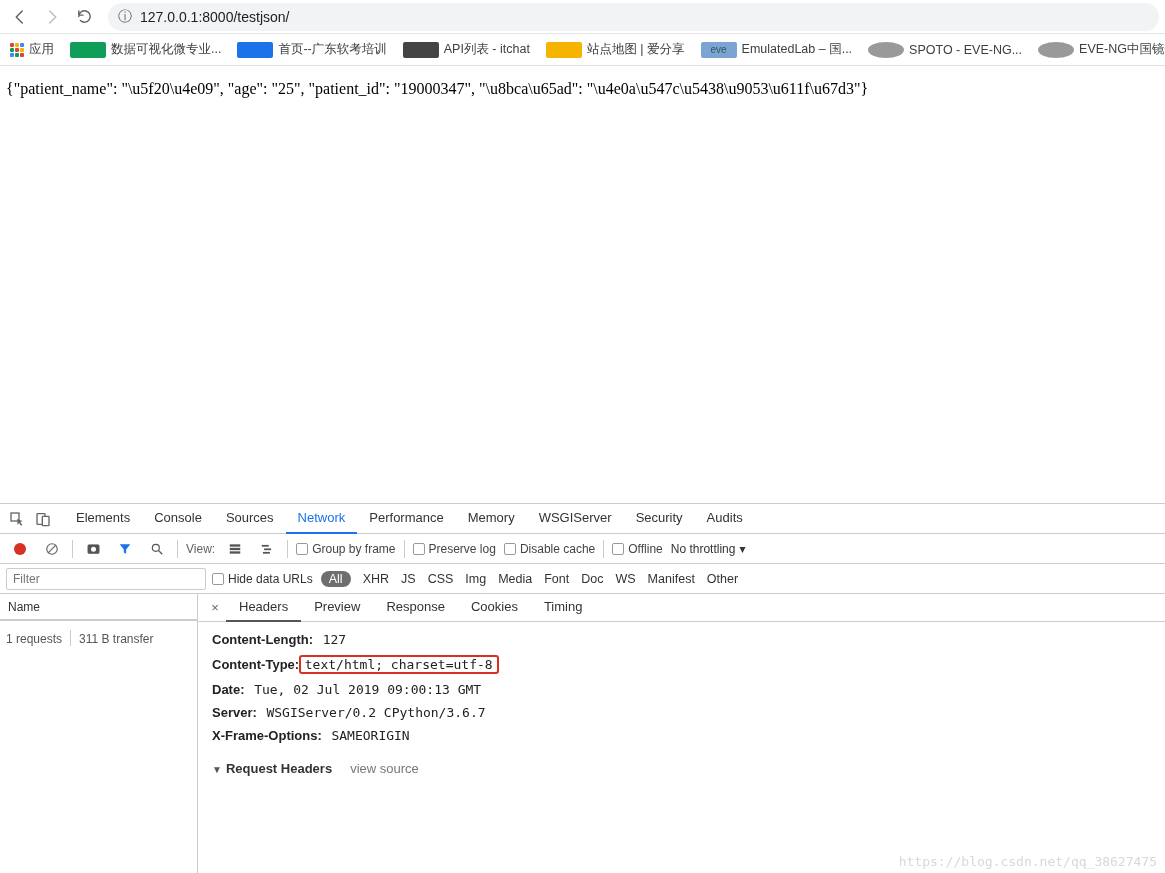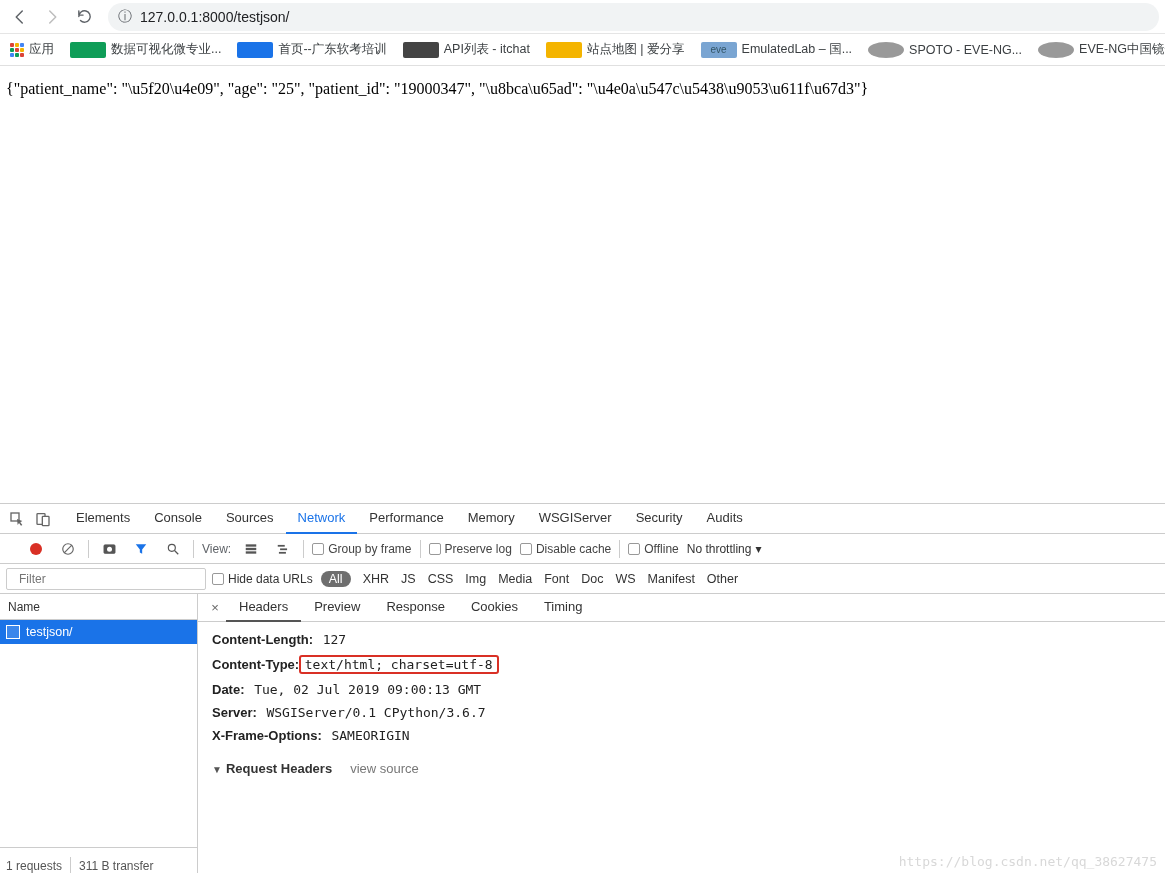--- a/index.html
+++ b/index.html
@@ -127,21 +127,21 @@
     color: #333;
     cursor: pointer;
     border-bottom: 2px solid transparent;
   }
   .dt-tab.active { border-bottom: 2px solid #1a73e8; color: #1a73e8; }
 
   .dt-toolbar {
     height: 30px;
     display: flex;
     align-items: center;
-    padding: 0 24px;
+    padding: 0 8px;
     gap: 8px;
     border-bottom: 1px solid #ccc;
     color: #444;
   }
   .record-dot { width: 12px; height: 12px; background: #d93025; border-radius: 50%; }
   .tbar-ico { width: 24px; display:flex; align-items:center; justify-content:center; color:#555; cursor:pointer;}
   .tbar-ico.funnel { color:#1a73e8; }
   .tbar-sep { width:1px; height:18px; background:#ccc; }
   .tbar-label { color:#5f6368; }
   .chk { display:inline-block;width:12px;height:12px;border:1px solid #999;border-radius:2px;margin-right:4px;vertical-align:middle;}
@@ -150,21 +150,21 @@
   .dt-filterbar {
     height: 30px;
     display: flex;
     align-items: center;
     border-bottom: 1px solid #ccc;
   }
   .filter-input {
     width: 200px;
     height: 22px;
     margin: 0 6px;
-    padding: 0 12px;
+    padding: 0 6px;
     font-size: 12px;
     border: 1px solid #ccc;
     border-radius: 2px;
     color: #999;
   }
   .filter-chips { display:flex; align-items:center; gap:12px; padding:0 8px; }
   .chip { cursor:pointer; font-size:12.5px; color:#333; }
   .chip.pill { background:#6e6e6e; color:#fff; border-radius:8px; padding:1px 8px; }
 
   .dt-body {
@@ -446,26 +446,20 @@
       <span class="chip">WS</span>
       <span class="chip">Manifest</span>
       <span class="chip">Other</span>
     </div>
   </div>
 
   <div class="dt-body">
 
     <div class="dt-left">
       <div class="dt-left-head">Name</div>
-      <div class="dt-left-list">
-        <div class="req-row selected">
-          <span class="doc-icon"></span>
-          <span>testjson/</span>
-        </div>
-      </div>
       <div class="dt-left-foot">
         <span>1 requests</span>
         <span class="sep"></span>
         <span>311 B transfer</span>
       </div>
     </div>
 
     <div class="dt-right">
       <div class="dt-panel-tabs">
         <div class="close-x">×</div>
@@ -486,21 +480,21 @@
           <span class="hdr-box">
             <span class="hdr-val" style="margin-left:0">text/html; charset=utf-8</span>
           </span>
         </div>
         <div class="hdr-line">
           <span class="hdr-key">Date:</span>
           <span class="hdr-val">Tue, 02 Jul 2019 09:00:13 GMT</span>
         </div>
         <div class="hdr-line">
           <span class="hdr-key">Server:</span>
-          <span class="hdr-val">WSGIServer/0.1 CPython/3.6.7</span>
+          <span class="hdr-val">WSGIServer/0.2 CPython/3.6.7</span>
         </div>
         <div class="hdr-line">
           <span class="hdr-key">X-Frame-Options:</span>
           <span class="hdr-val">SAMEORIGIN</span>
         </div>
 
         <div class="hdr-section">
           <span><span class="tri">▼</span><span class="title">Request Headers</span></span>
           <span class="link">view source</span>
         </div>

